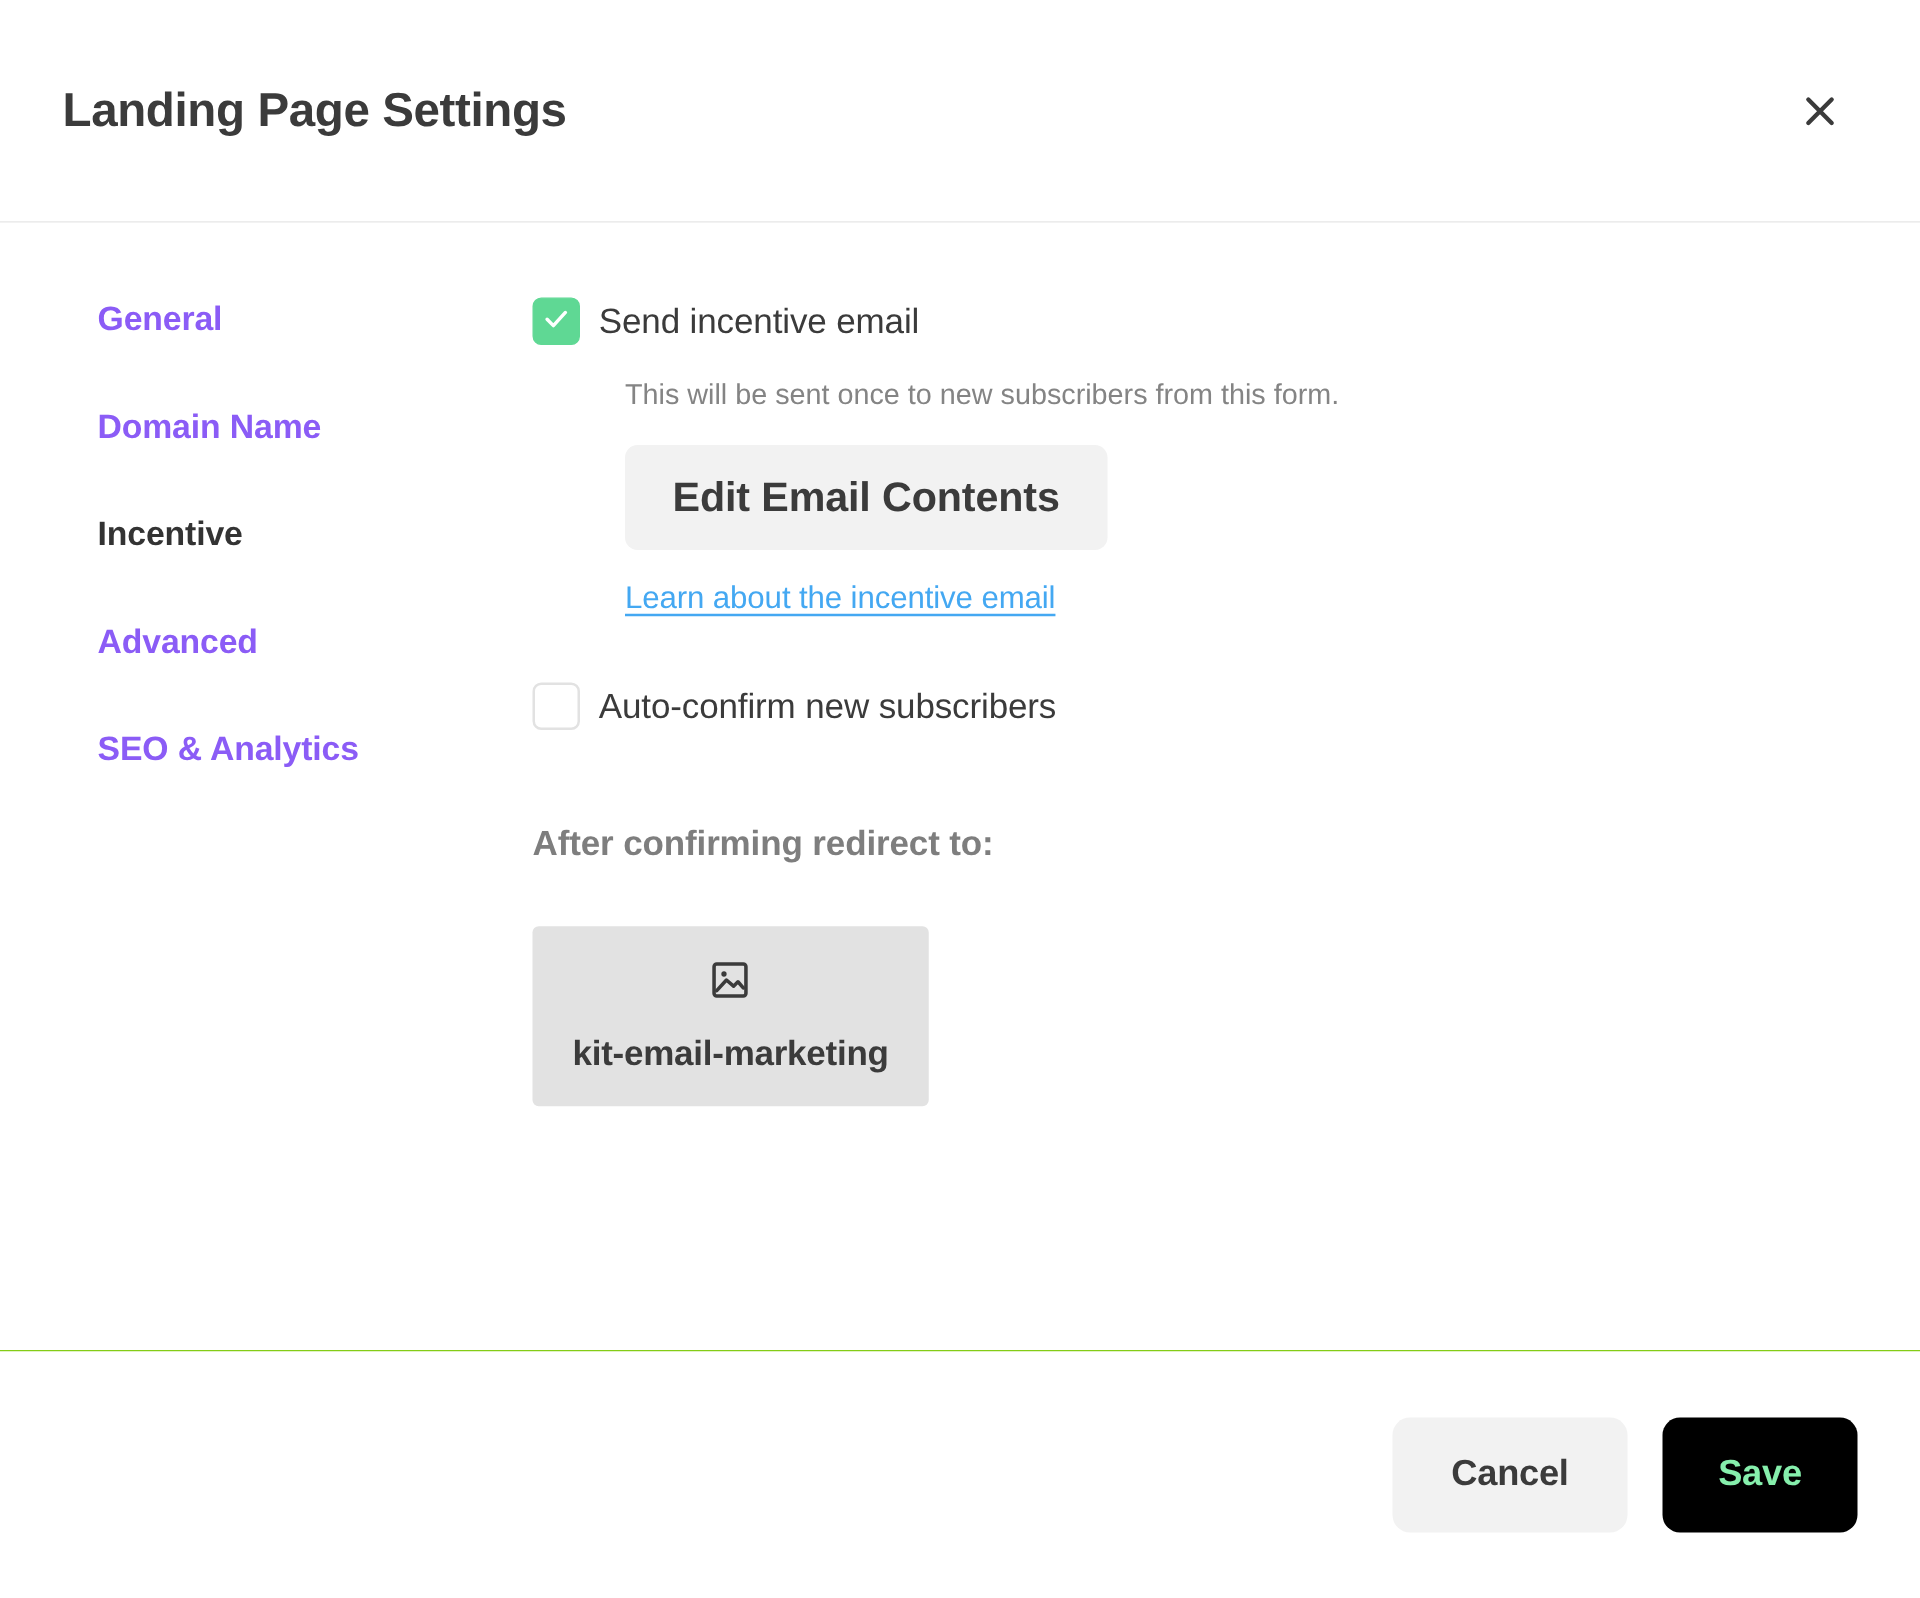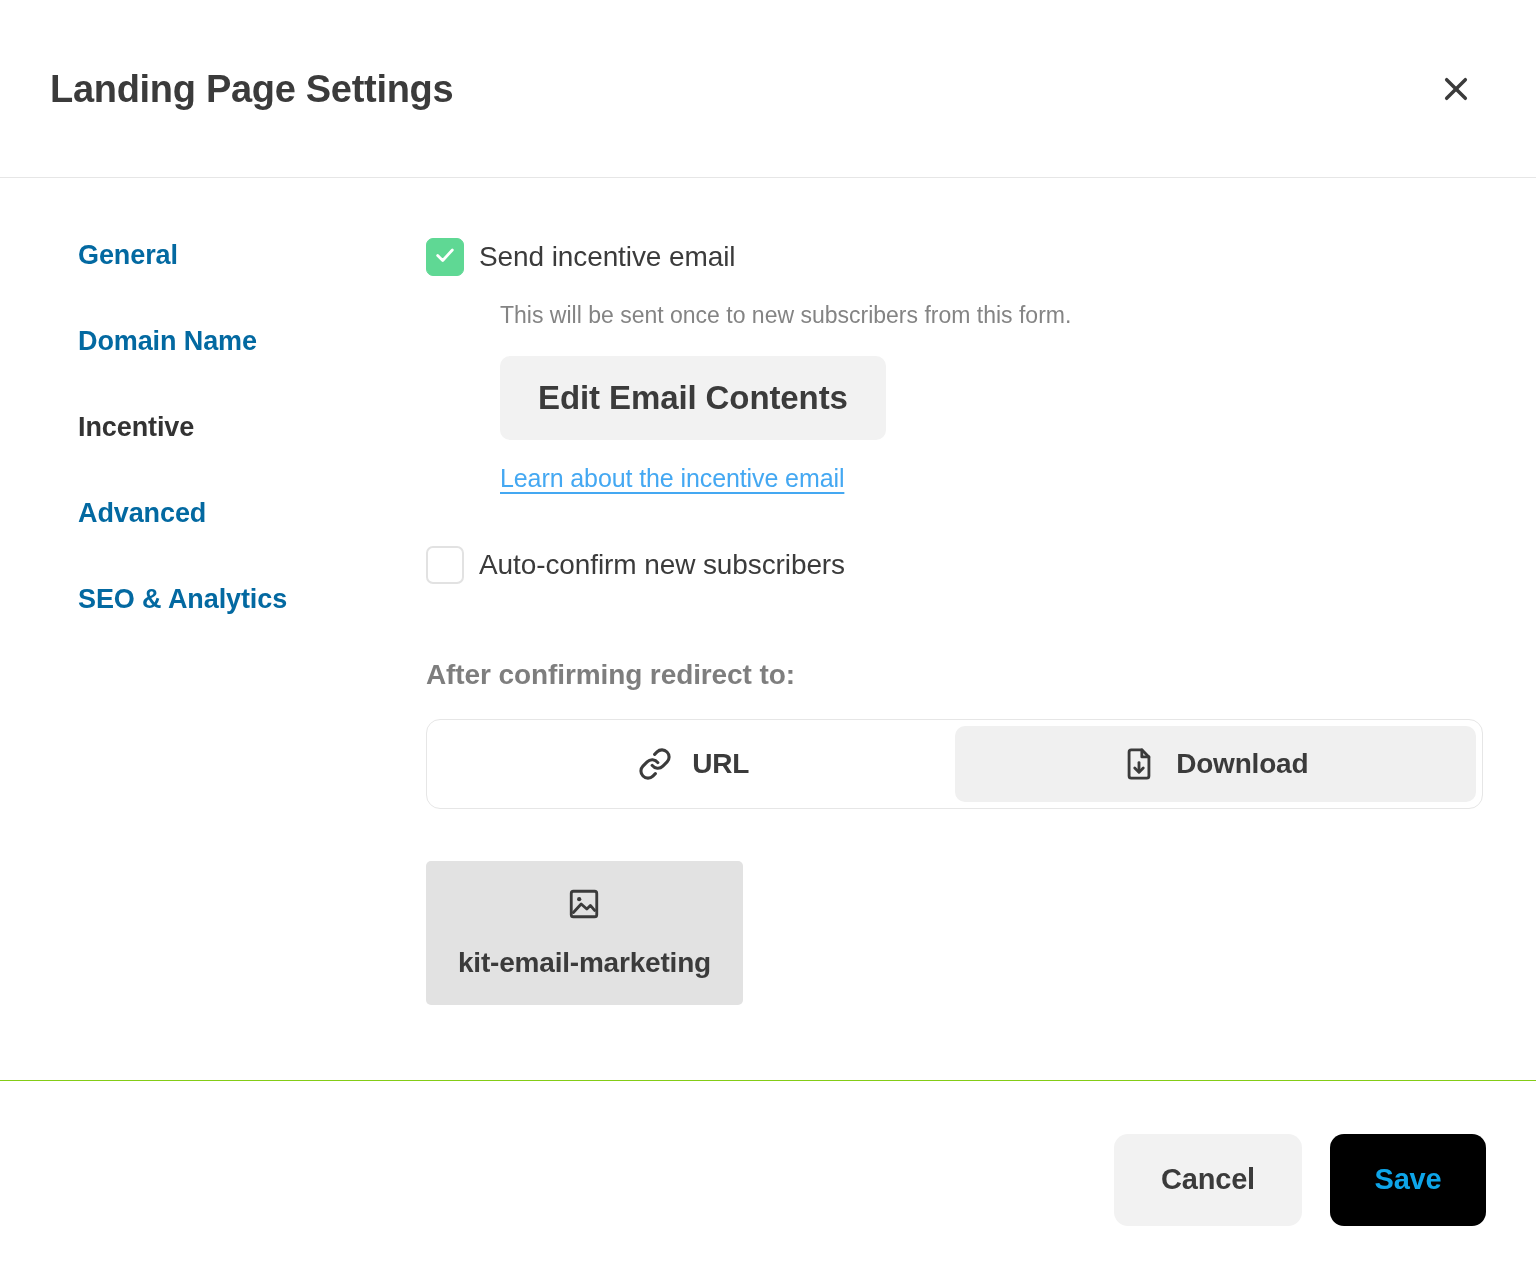--- a/index.html
+++ b/index.html
@@ -68,21 +68,21 @@
 
   
   .settings-nav {
     width: 352px;
     flex: 0 0 352px;
     padding-top: 4px;
   }
   .nav-item {
     font-size: 27px;
     font-weight: bold;
-    color: #0369a1;
+    color: #8b5cf6;
     line-height: 1;
     padding: 0 0 0 28px;
     margin-bottom: 59px;
     cursor: pointer;
     letter-spacing: -0.1px;
     background: none;
     border: none;
     display: block;
     text-align: left;
     font-family: inherit;
@@ -249,21 +249,21 @@
     align-items: center;
     justify-content: center;
   }
   .btn-secondary {
     background: #f2f2f2;
     color: #3b3b3b;
     min-width: 188px;
   }
   .btn-primary {
     background: #000000;
-    color: #0ea5e9;
+    color: #86efac;
     min-width: 156px;
   }
 </style>
 </head>
 <body>
 
 <div class="modal">
 
   <div class="modal-header">
     <div class="modal-title">Landing Page Settings</div>
@@ -310,42 +310,20 @@
         <a class="inline-link" href="#">Learn about the incentive email</a>
       </div>
 
       <div class="check-row row-gap-auto">
         <span class="checkbox unchecked"></span>
         <span class="check-label">Auto-confirm new subscribers</span>
       </div>
 
       <div class="section-heading">After confirming redirect to:</div>
 
-      <div class="segmented">
-        <button class="segment">
-          <span>
-            <svg width="34" height="34" viewBox="0 0 24 24" fill="none" stroke="#3b3b3b" stroke-width="2.2" stroke-linecap="round" stroke-linejoin="round">
-              <path d="M10 13a5 5 0 0 0 7.54.54l3-3a5 5 0 0 0-7.07-7.07l-1.72 1.71"></path>
-              <path d="M14 11a5 5 0 0 0-7.54-.54l-3 3a5 5 0 0 0 7.07 7.07l1.71-1.71"></path>
-            </svg>
-          </span>
-          <span>URL</span>
-        </button>
-        <button class="segment selected">
-          <span>
-            <svg width="34" height="34" viewBox="0 0 24 24" fill="none" stroke="#3b3b3b" stroke-width="2" stroke-linecap="round" stroke-linejoin="round">
-              <path d="M14 2H6.5A1.5 1.5 0 0 0 5 3.5v17A1.5 1.5 0 0 0 6.5 22h11a1.5 1.5 0 0 0 1.5-1.5V7z"></path>
-              <polyline points="14,2 14,7 19,7"></polyline>
-              <line x1="12" y1="11" x2="12" y2="17.5"></line>
-              <polyline points="9,14.8 12,17.8 15,14.8"></polyline>
-            </svg>
-          </span>
-          <span>Download</span>
-        </button>
-      </div>
 
       <div>
         <button class="file-chip">
           <span>
             <svg width="34" height="34" viewBox="0 0 24 24" fill="none" stroke="#3b3b3b" stroke-width="2" stroke-linecap="round" stroke-linejoin="round">
               <rect x="3" y="3" width="18" height="18" rx="1.5"></rect>
               <circle cx="8.6" cy="8.6" r="1.5" fill="#3b3b3b" stroke="none"></circle>
               <polyline points="4.5,18 10,12 14,15.5 16.5,13 19.5,16.5"></polyline>
             </svg>
           </span>

